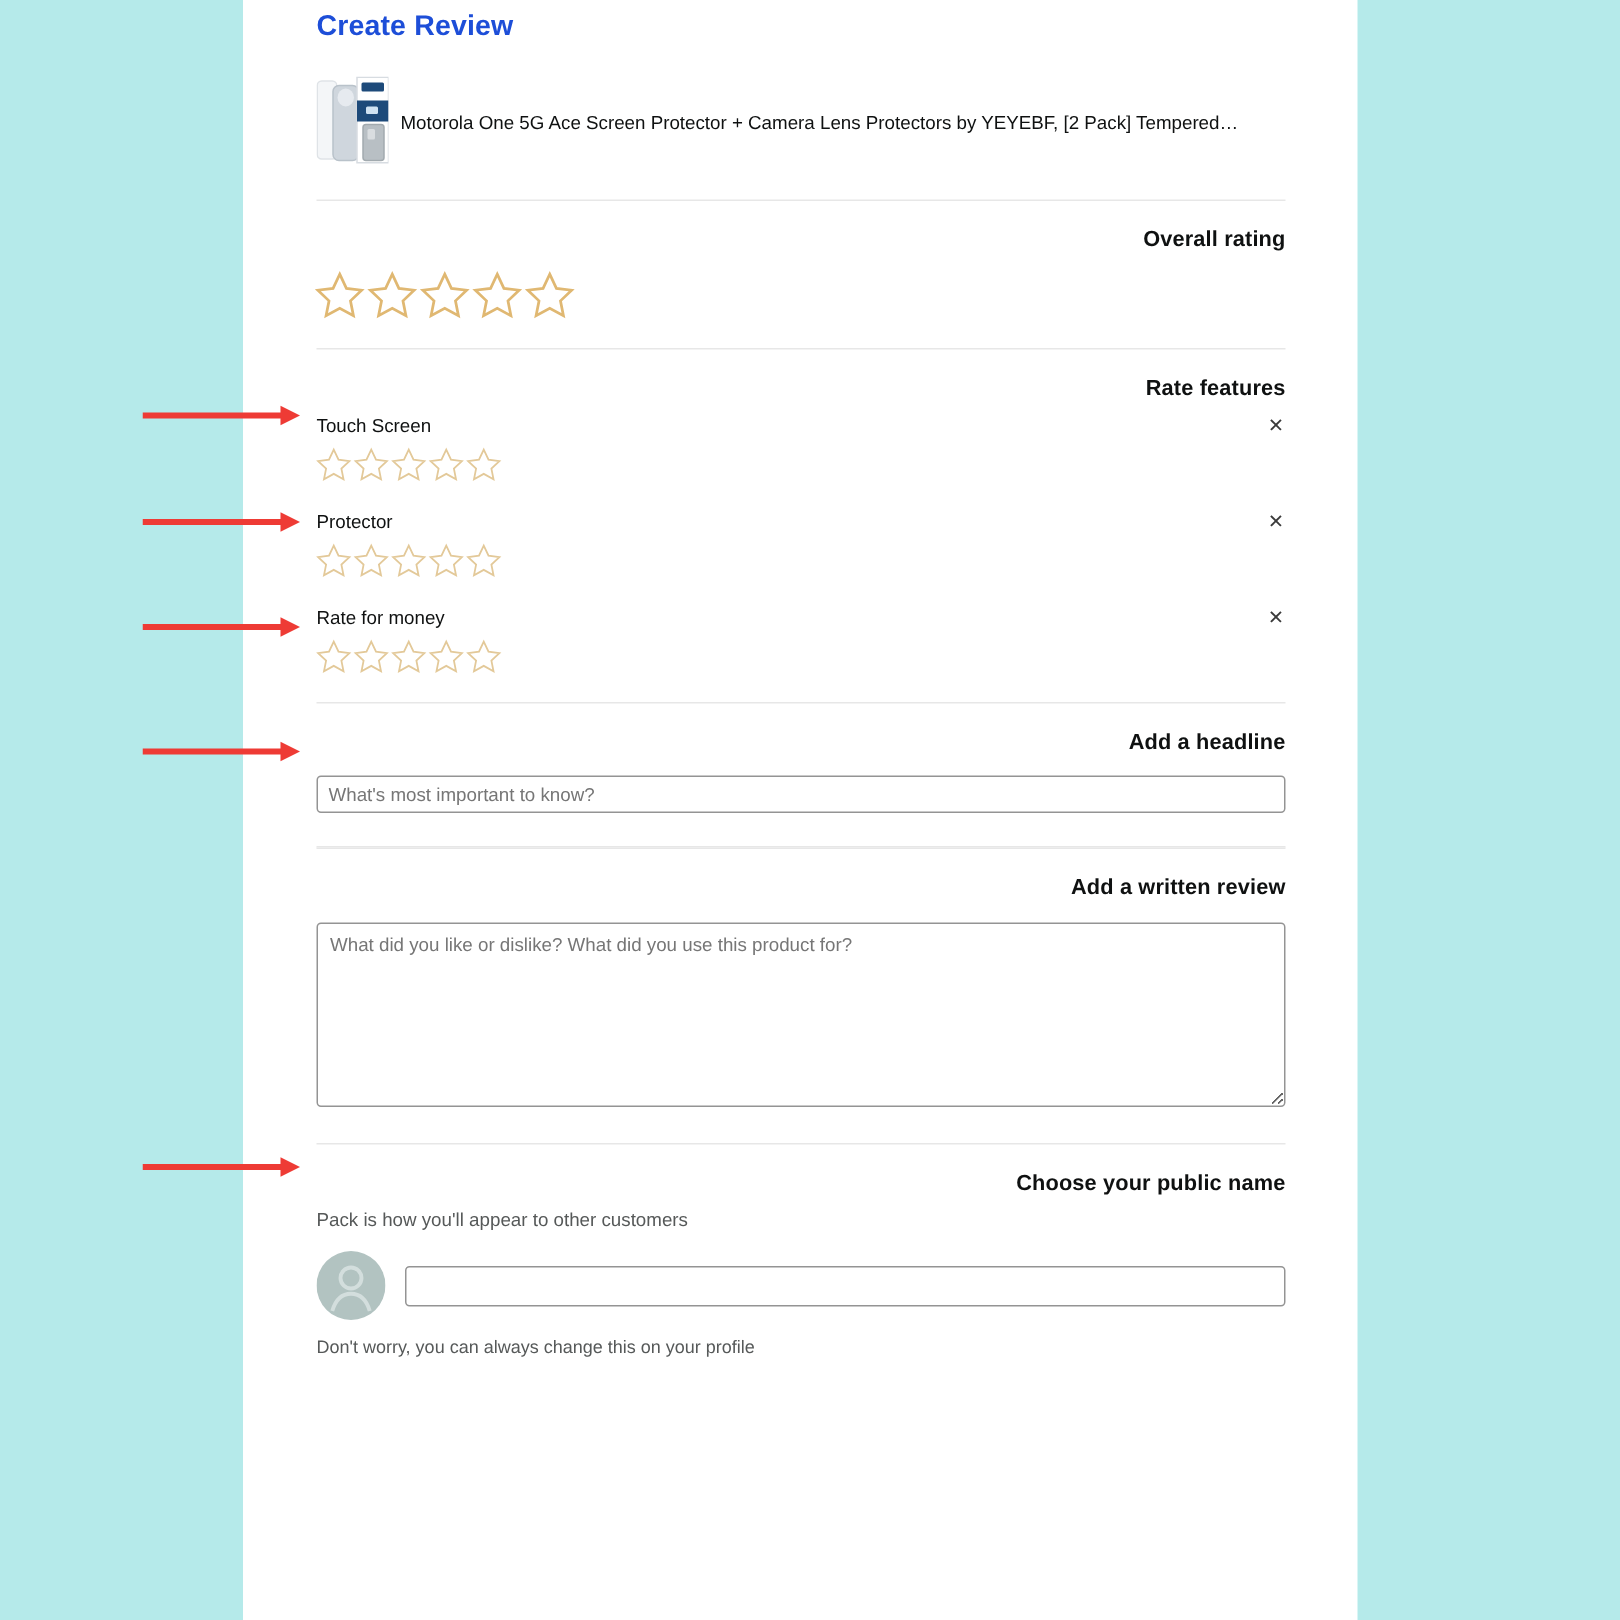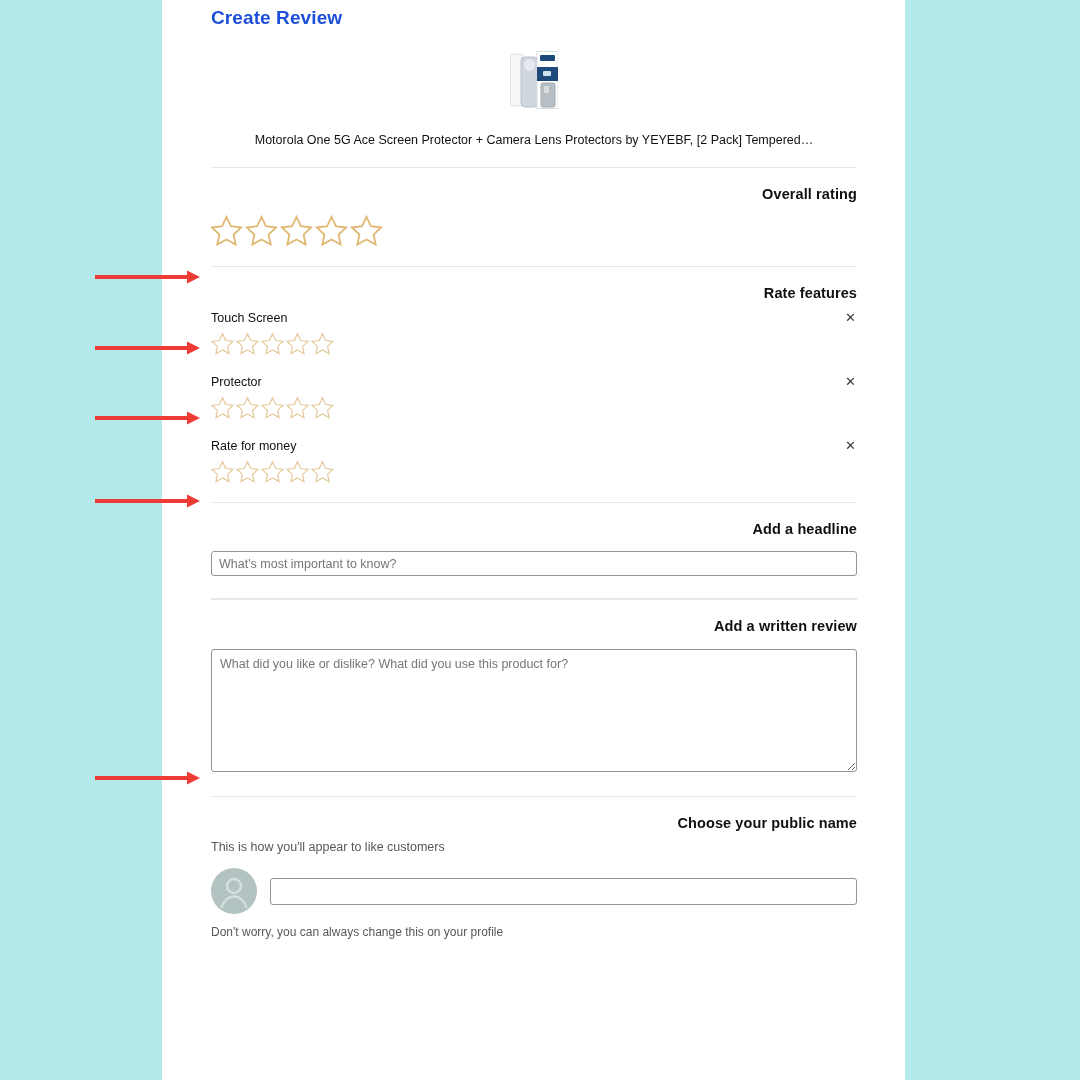--- a/index.html
+++ b/index.html
@@ -29,23 +29,22 @@
     color: #1d4ed8;
     margin: 0;
     padding-top: 7px;
     letter-spacing: .1px;
   }
 
   
   .product-row {
     display: flex;
     align-items: center;
-    gap: 20px;
+    gap: 8px;
     padding: 22px 0 20px 0;
-    flex-direction: column;
   }
   .thumb {
     width: 48px; height: 62px;
     position: relative;
     flex: 0 0 auto;
   }
   .thumb svg { display: block; }
   .product-title {
     font-size: 12.5px;
     color: #0f1111;
@@ -362,21 +361,21 @@
 
     <div class="section">
       <div class="section-title">Add a written review</div>
       <textarea class="review-area" placeholder="What did you like or dislike? What did you use this product for?" style=""></textarea>
     </div>
     <div style="height:24px"></div>
     <hr class="divider">
 
     <div class="section">
       <div class="section-title">Choose your public name</div>
-      <p class="section-sub">This is how you'll appear to like customers</p>
+      <p class="section-sub">Pack is how you'll appear to other customers</p>
       <div class="name-row">
         <span class="avatar">
           <svg width="46" height="46" viewBox="0 0 46 46" xmlns="http://www.w3.org/2000/svg">
             <circle cx="23" cy="23" r="23" fill="#b2c3c1"></circle>
             <circle cx="23" cy="18" r="7" fill="none" stroke="#d3dedd" stroke-width="2.6"></circle>
             <path d="M10.5 40 C13 31.5 18 28.5 23 28.5 C28 28.5 33 31.5 35.5 40" fill="none" stroke="#d3dedd" stroke-width="2.6"></path>
           </svg>
         </span>
         <input class="name-input" type="text" placeholder="" style="">
       </div>

